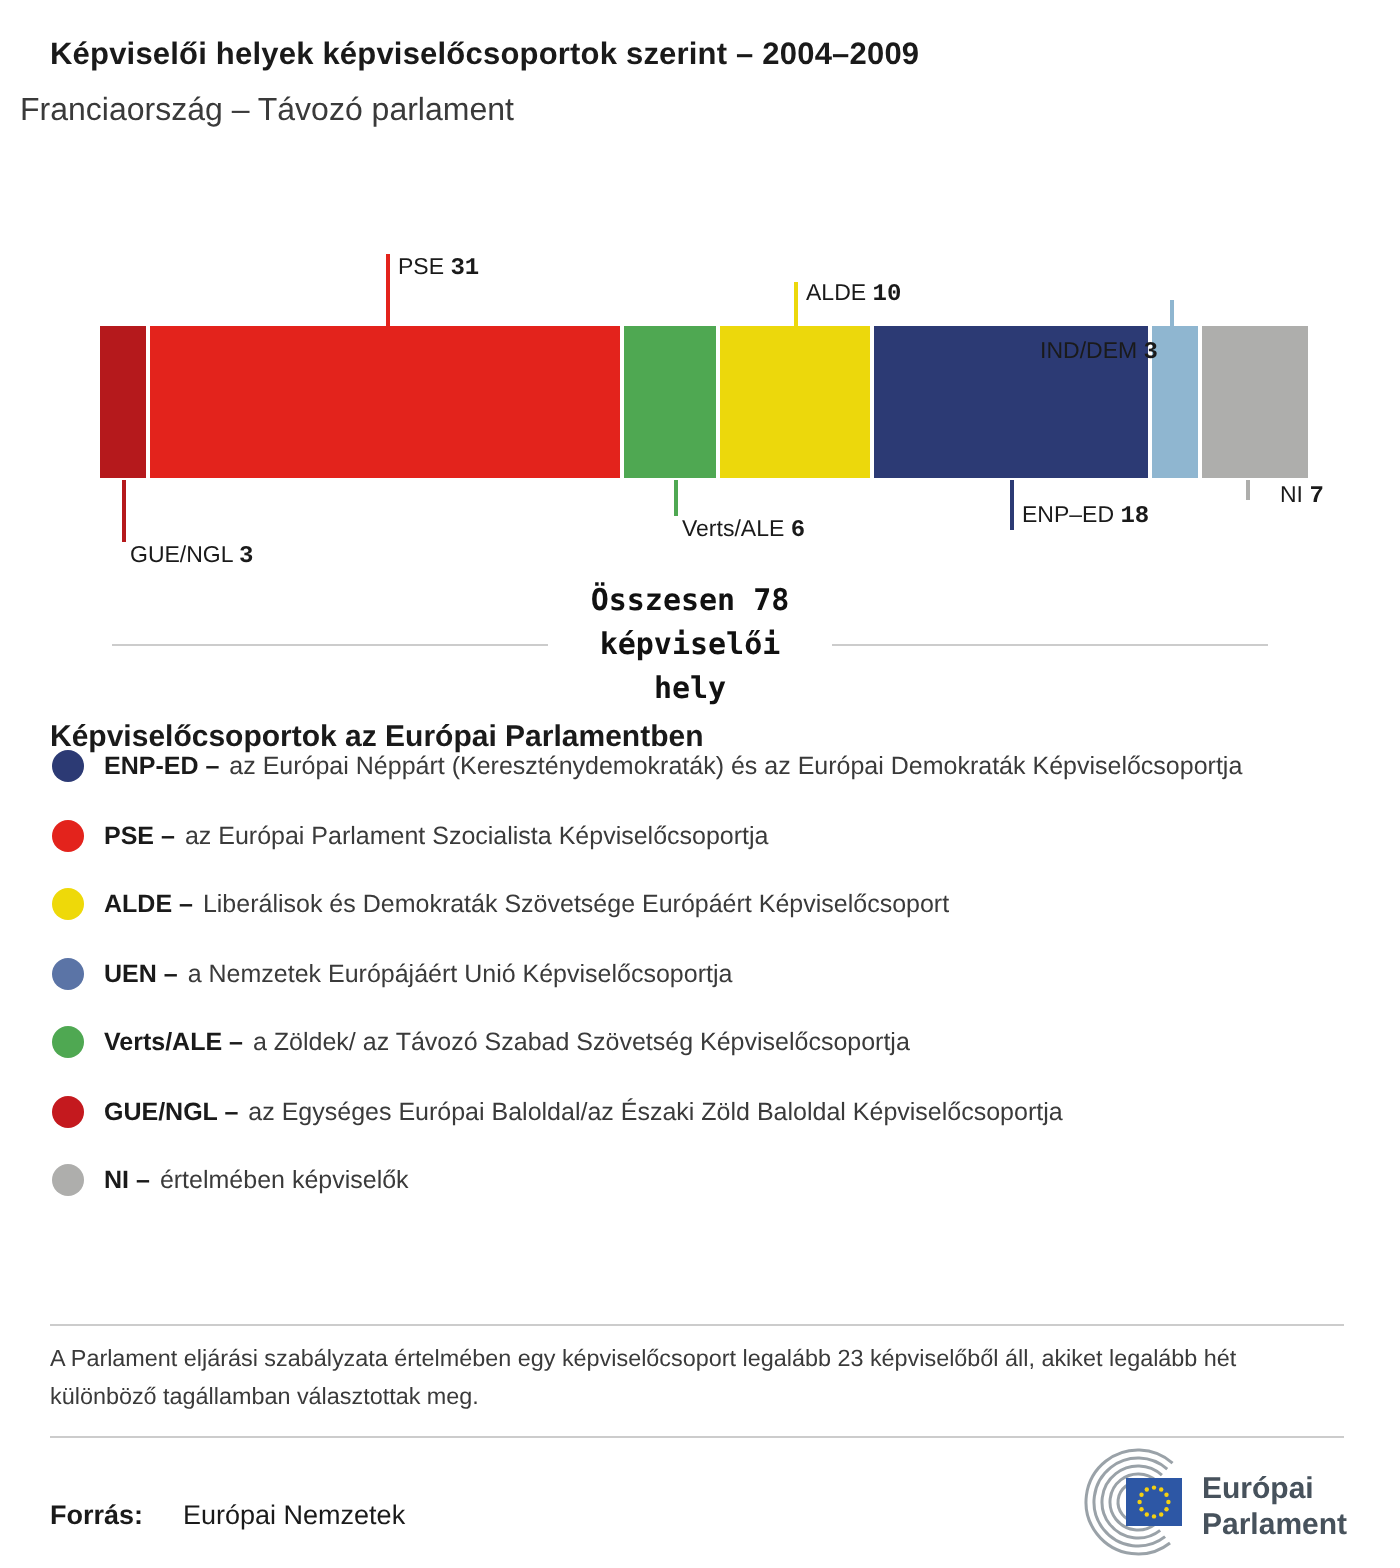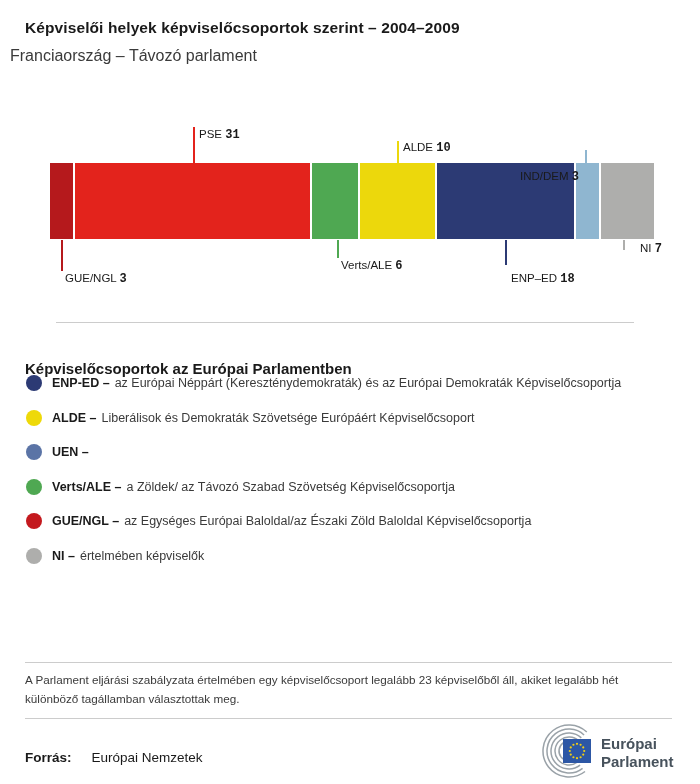--- a/index.html
+++ b/index.html
@@ -17,21 +17,21 @@
   
   .co{position:absolute;width:0;white-space:nowrap;}
   .co .tick{position:absolute;left:0;top:0;width:2px;}
   .co .lab{position:absolute;font-size:11.5px;line-height:13px;color:#1a1a1a;white-space:nowrap;}
   .co .lab b{font-size:12px;font-family:Liberation Mono, monospace;}
   #co-pse{left:193px;top:127px;} #co-pse .tick{height:36px;} #co-pse .lab{left:6px;top:1px;}
   #co-alde{left:397px;top:141px;} #co-alde .tick{height:22px;} #co-alde .lab{left:6px;top:0;}
   #co-inddem{left:585px;top:150px;} #co-inddem .tick{height:13px;} #co-inddem .lab{right:6px;top:-1px;margin-top:21px;}
   #co-gue{left:61px;top:240px;} #co-gue .tick{height:31px;} #co-gue .lab{left:4px;top:32px;}
   #co-verts{left:337px;top:240px;} #co-verts .tick{height:18px;} #co-verts .lab{left:4px;top:19px;}
-  #co-enp{left:505px;top:240px;} #co-enp .tick{height:25px;} #co-enp .lab{left:6px;top:12px;margin-top:20px;}
+  #co-enp{left:505px;top:240px;} #co-enp .tick{height:25px;} #co-enp .lab{left:6px;top:12px;}
   #co-ni{left:623px;top:240px;} #co-ni .tick{height:10px;} #co-ni .lab{left:5px;top:2px;margin-left:12px;}
   
   #total-wrap{left:56px;top:289px;width:578px;height:66px;display:flex;align-items:center;z-index:5;}
   #total-wrap .rule{flex:1;height:1px;background:#cccccc;}
   #total-text{
     width:120px;padding:0 11px;text-align:center;
     font-family:"DejaVu Sans Mono", monospace;font-weight:bold;font-size:15px;line-height:22px;color:#111;
   }
   
   #legend-heading{left:25px;top:360px;font-size:15px;font-weight:bold;color:#1a1a1a;}
@@ -88,38 +88,45 @@
   <div class="tick" style="background: rgb(44, 58, 116);"></div>
   <div class="lab"><span>ENP–ED</span> <b>18</b></div>
 </div>
 <div class="co" id="co-ni">
   <div class="tick" style="background: rgb(174, 174, 172);"></div>
   <div class="lab"><span>NI</span> <b>7</b></div>
 </div>
 
 <div class="abs" id="total-wrap">
   <div class="rule"></div>
+  <div id="total-text">Összesen 78 képviselői hely</div>
   <div class="rule"></div>
 </div>
 
 <div class="abs" id="legend-heading">Képviselőcsoportok az Európai Parlamentben</div>
 <div class="abs" id="legend">
   <div class="lrow">
     <span class="ldot" style="background: rgb(44, 58, 116);"></span>
     <span class="lname">ENP-ED –</span>
     <span class="ldesc">az Európai Néppárt (Kereszténydemokraták) és az Európai Demokraták Képviselőcsoportja</span>
   </div>
   <div class="lrow">
+    <span class="ldot" style="background: rgb(227, 35, 28);"></span>
+    <span class="lname">PSE –</span>
+    <span class="ldesc">az Európai Parlament Szocialista Képviselőcsoportja</span>
+  </div>
+  <div class="lrow">
     <span class="ldot" style="background: rgb(238, 217, 9);"></span>
     <span class="lname">ALDE –</span>
     <span class="ldesc">Liberálisok és Demokraták Szövetsége Európáért Képviselőcsoport</span>
   </div>
   <div class="lrow">
     <span class="ldot" style="background: rgb(91, 116, 166);"></span>
     <span class="lname">UEN –</span>
+    <span class="ldesc">a Nemzetek Európájáért Unió Képviselőcsoportja</span>
   </div>
   <div class="lrow">
     <span class="ldot" style="background: rgb(79, 168, 82);"></span>
     <span class="lname">Verts/ALE –</span>
     <span class="ldesc">a Zöldek/ az Távozó Szabad Szövetség Képviselőcsoportja</span>
   </div>
   <div class="lrow">
     <span class="ldot" style="background: rgb(196, 25, 30);"></span>
     <span class="lname">GUE/NGL –</span>
     <span class="ldesc">az Egységes Európai Baloldal/az Északi Zöld Baloldal Képviselőcsoportja</span>

